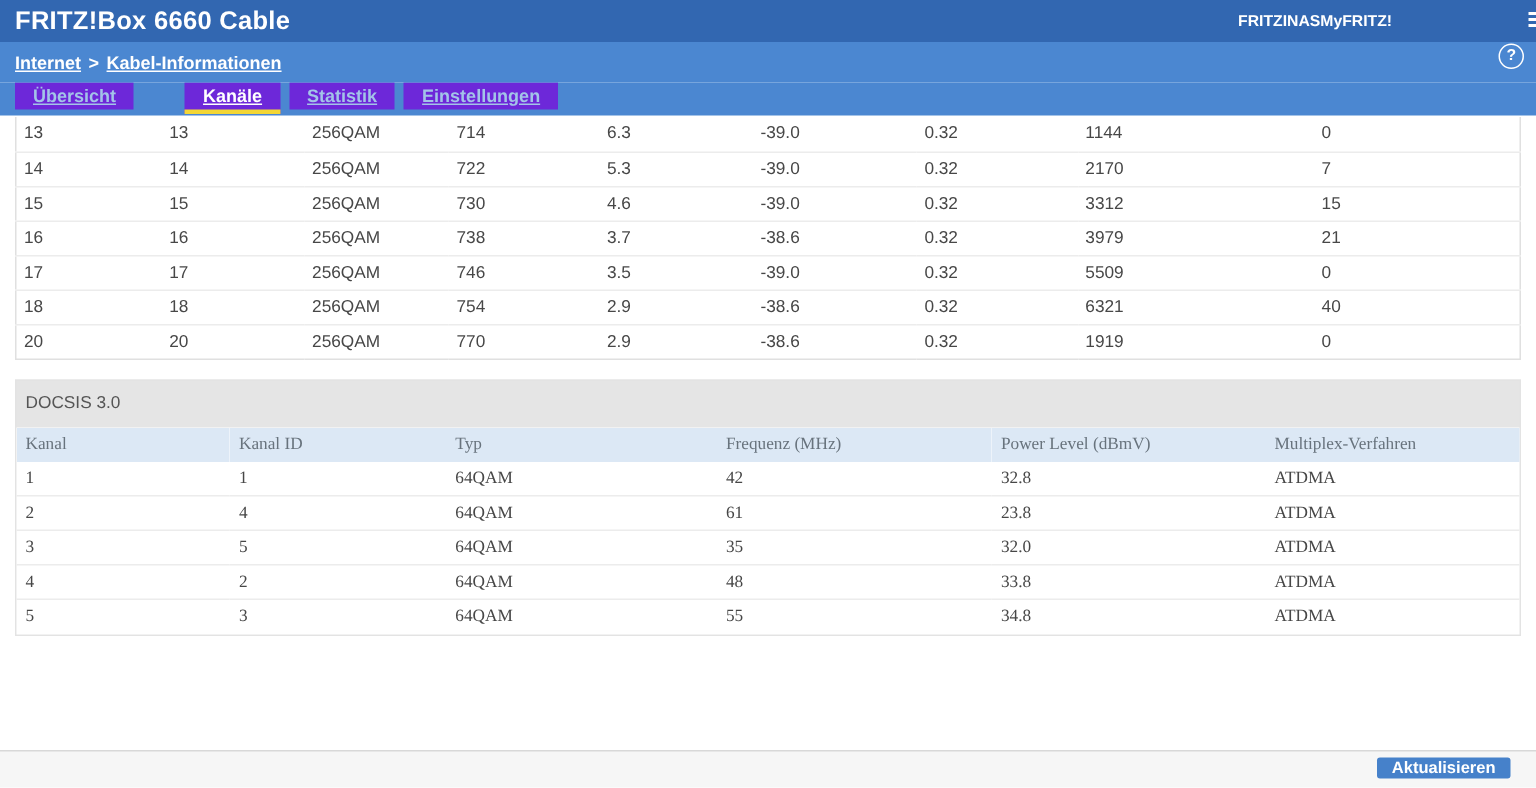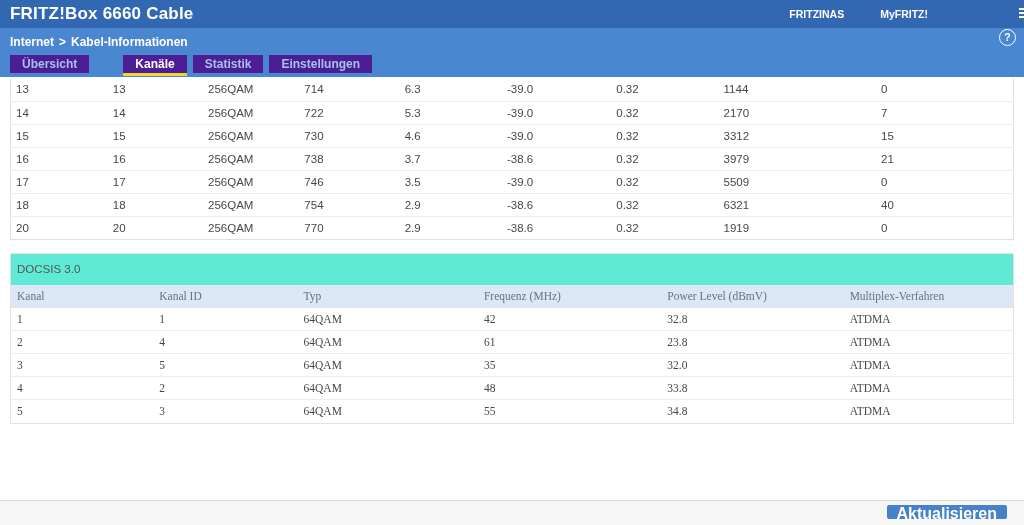--- a/index.html
+++ b/index.html
@@ -23,21 +23,20 @@
     font-size: 17px;
     font-weight: 700;
     letter-spacing: .2px;
   }
   .topbar-links {
     position: absolute;
     right: 96px; top: 0;
     height: 28px;
     display: flex;
     align-items: center;
-    gap: 36px;
   }
   .topbar-link {
     color: #ffffff;
     font-size: 10.5px;
     font-weight: 700;
     cursor: pointer;
   }
   .menu-icon {
     position: absolute;
     right: -7px; top: 8px;
@@ -56,20 +55,21 @@
     height: 27px;
     background: #4b87d1;
     display: flex;
     align-items: center;
     padding-left: 10px;
   }
   .crumb {
     color: #ffffff;
     font-size: 12px;
     font-weight: 600;
+    text-decoration: underline;
   }
   .crumb-sep {
     color: #ffffff;
     font-size: 12px;
     font-weight: 600;
     padding: 0 5px;
   }
   .help-icon {
     position: absolute;
     right: 8px; top: 1px;
@@ -86,29 +86,30 @@
   
   .tabstrip {
     height: 22px;
     background: #4b87d1;
     padding-left: 10px;
     display: flex;
     align-items: flex-start;
   }
   .tab {
     height: 18px;
-    background: #4c1d95;
+    background: #6d28d9;
     color: #a3c4e8;
     font-size: 12px;
     font-weight: 600;
     line-height: 18px;
     padding: 0 12px;
     margin-right: 6px;
     cursor: pointer;
     text-align: center;
+    text-decoration: underline;
   }
   .tab.active {
     height: 21px;
     color: #ffffff;
     font-weight: 700;
     border-bottom: 3px solid #f3d636;
     margin-left: 28px;
   }
   
   .content { background: #ffffff; }
@@ -136,21 +137,21 @@
     font-size: 14px;
     font-weight: 600;
     color: #4d82c6;
     line-height: 15px;
   }
   .upstream-heading .arrow { margin-right: 4px; font-weight: 400; }
   .panel {
     margin: 13px 10px 0 10px;
     width: 1004px;
     border: 1px solid #e3e3e3;
-    background: #5eead4;
+    background: #e5e5e5;
   }
   .panel-title {
     height: 31px;
     line-height: 31px;
     padding-left: 6px;
     font-size: 11.5px;
     color: #555555;
   }
   .us-table { width: 1002px; background: #ffffff; font-family: Liberation Serif, serif; }
   .us-table th {
@@ -183,21 +184,21 @@
   .refresh-btn {
     position: absolute;
     right: 17px; top: 4px;
     height: 14px;
     padding: 0 10px;
     background: #4681ca;
     border: none;
     border-radius: 2px;
     color: #ffffff;
     font-family: "Liberation Sans", sans-serif;
-    font-size: 16px;
+    font-size: 11px;
     font-weight: 600;
     cursor: pointer;
   }
 </style>
 </head>
 <body>
 
 <div class="topbar">
   <div class="topbar-title">FRITZ!Box 6660 Cable</div>
   <div class="topbar-links">

